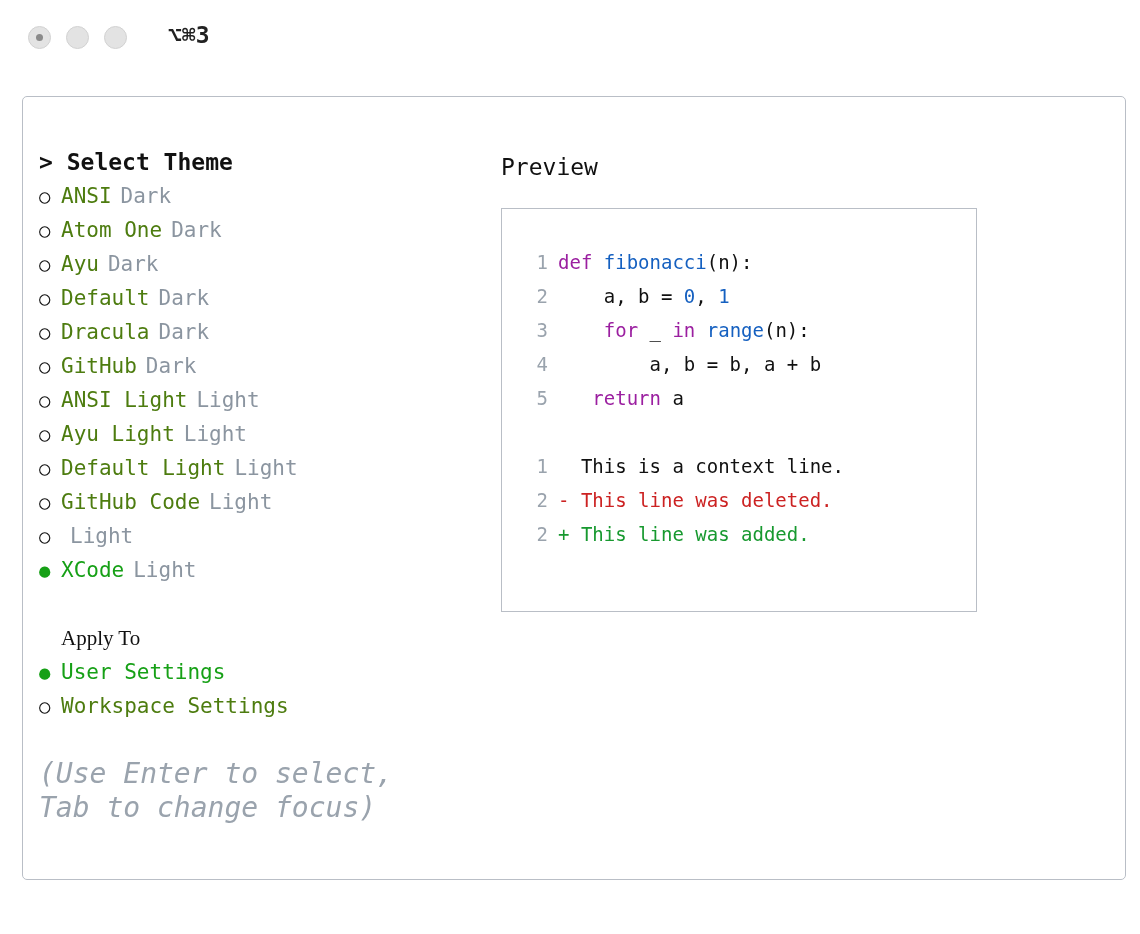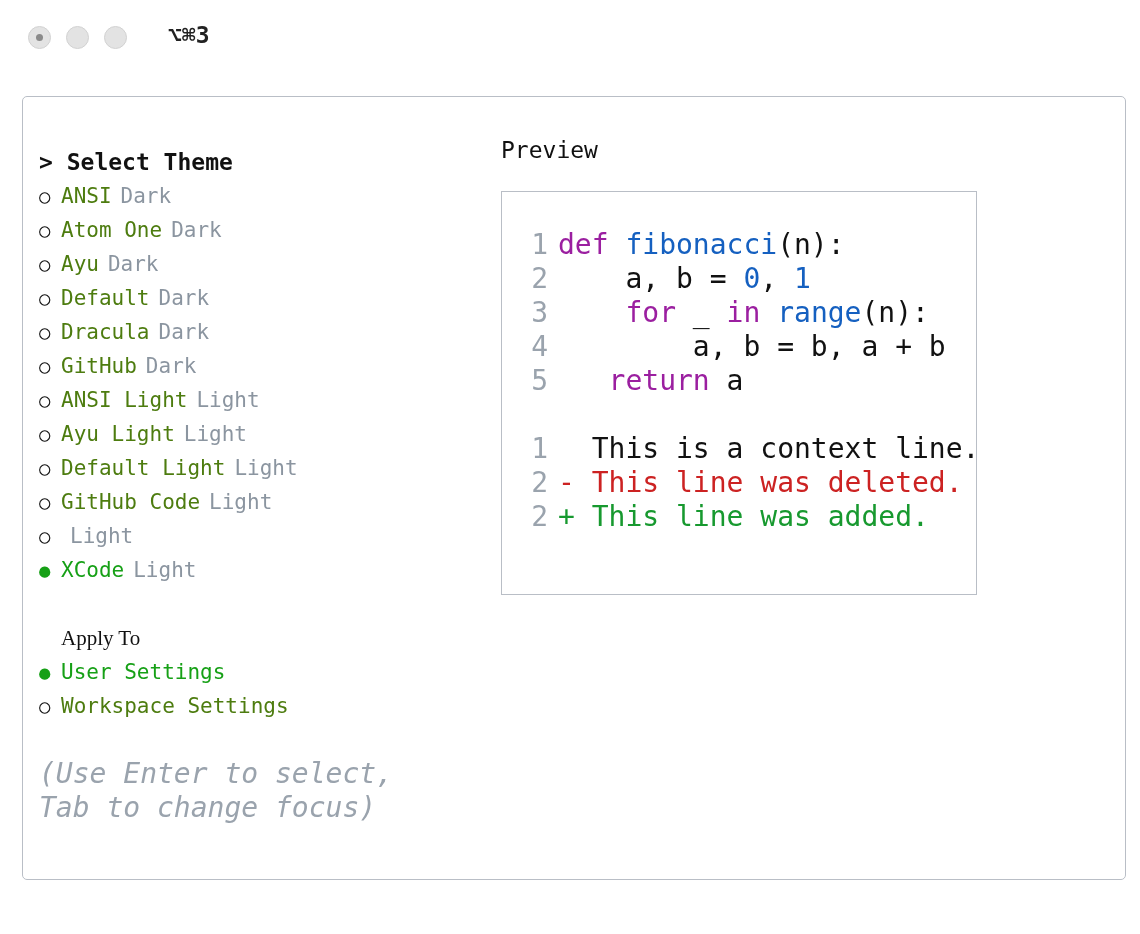--- a/index.html
+++ b/index.html
@@ -80,21 +80,21 @@
   }
   .col-left {
     position: absolute;
     left: 16px;
     top: 48px;
     width: 440px;
   }
   .col-right {
     position: absolute;
     left: 478px;
-    top: 36px;
+    top: 53px;
     width: 490px;
   }
   .heading {
     font-family: "DejaVu Sans Mono", monospace;
     font-size: 23px;
     font-weight: bold;
     color: #111111;
     line-height: 34px;
     white-space: pre;
   }
@@ -153,21 +153,21 @@
     margin-top: 24px;
     width: 476px;
     height: 404px;
     border: 1px solid #b9bec6;
     box-sizing: border-box;
     background: #ffffff;
     padding: 36px 0 0 20px;
   }
   .code-line {
     font-family: "DejaVu Sans Mono", monospace;
-    font-size: 28px;
+    font-size: 19px;
     line-height: 34px;
     white-space: pre;
     color: #111111;
   }
   .ln {
     display: inline-block;
     width: 26px;
     text-align: right;
     color: #9aa3ad;
     margin-right: 10px;

